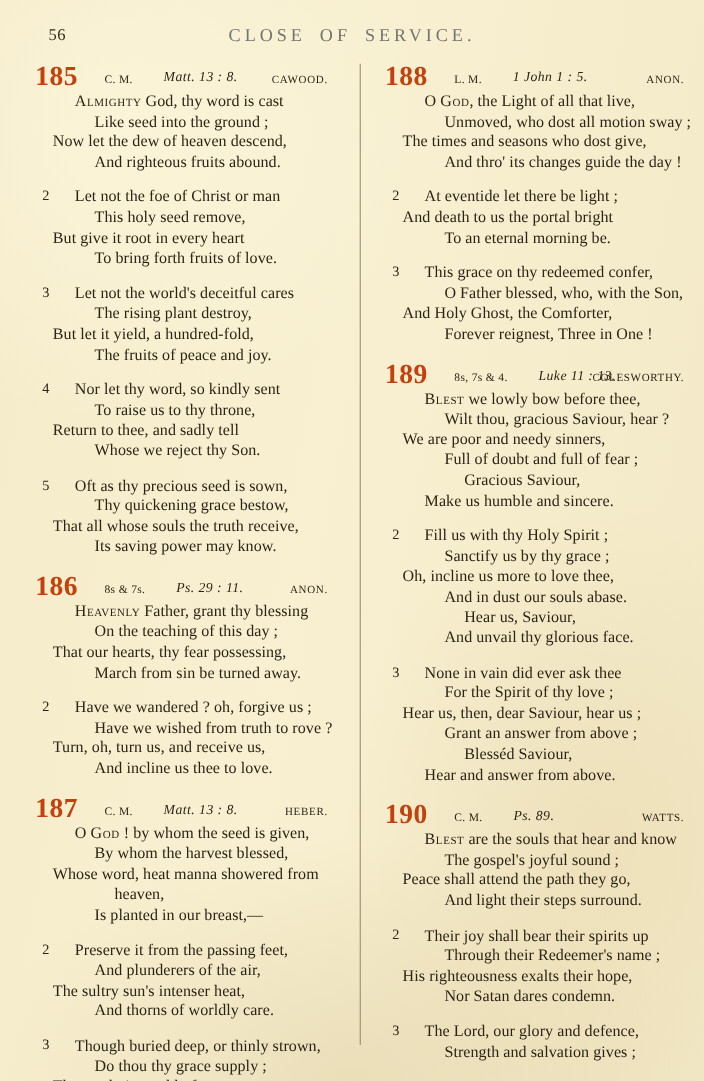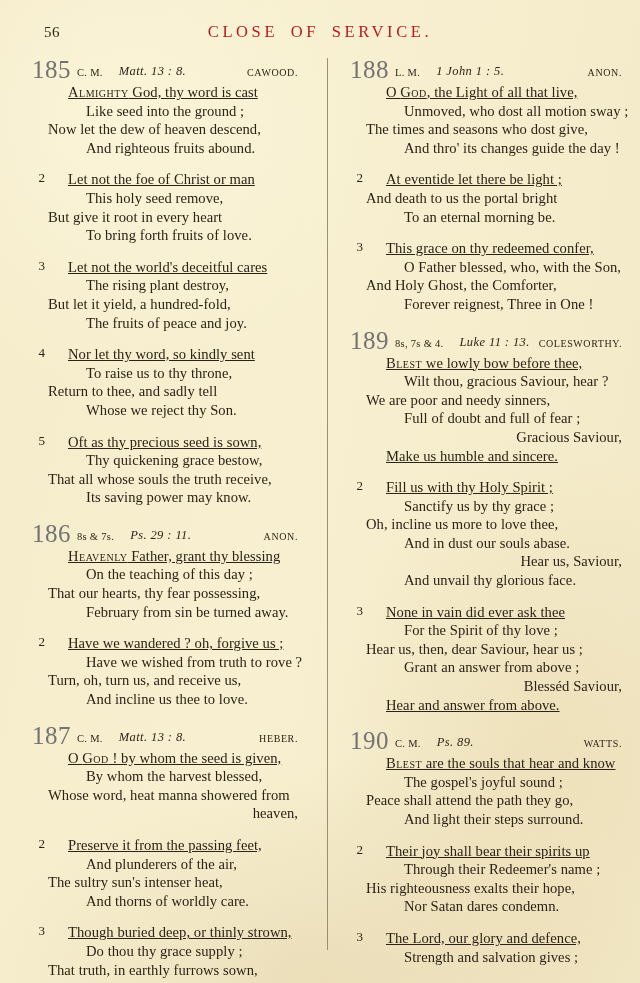--- a/index.html
+++ b/index.html
@@ -51,21 +51,21 @@
     color: #34291c;
   }
   .head-title {
     position: absolute;
     left: 0;
     right: 0;
     top: 0;
     text-align: center;
     font-size: 16.5px;
     letter-spacing: 3.6px;
-    color: #b91c1c;
+    color: #737373;
     word-spacing: 5px;
   }
 
   
   .columns {
     position: absolute;
     top: 56px;
     left: 0;
     right: 0;
     bottom: 24px;
@@ -92,36 +92,37 @@
   .hymn { margin-bottom: 4px; }
   .hymn-head {
     position: relative;
     height: 24px;
     white-space: nowrap;
     margin-bottom: 3px;
   }
   .hymn-num {
     font-size: 25px;
     letter-spacing: 0.5px;
-    color: #737373;
+    color: #c2410c;
     vertical-align: baseline;
     font-family: "Liberation Serif", "DejaVu Serif", serif;
+    font-weight: bold;
   }
   .hymn-meter {
     font-size: 10.5px;
     letter-spacing: 0.3px;
-    margin-left: 6px;
+    margin-left: 24px;
     color: #2e2518;
     position: relative;
     top: -2px;
   }
   .hymn-ref {
     font-style: italic;
     font-size: 12.5px;
-    margin-left: 16px;
+    margin-left: 28px;
     letter-spacing: 0.4px;
     color: #2e2518;
     position: relative;
     top: -3px;
   }
   .hymn-author {
     font-size: 10px;
     letter-spacing: 0.6px;
     color: #2e2518;
     position: absolute;
@@ -146,23 +147,23 @@
     text-align: right;
   }
   .line {
     font-size: 14.6px;
     line-height: 18.6px;
     color: #2c2317;
     white-space: nowrap;
     letter-spacing: 0.05px;
   }
   .ind-0 { padding-left: 0px; }
-  .ind-1 { padding-left: 20px; text-decoration: underline; }
+  .ind-1 { padding-left: 20px; }
   .ind-2 { padding-left: 38px; }
-  .ind-3 { padding-left: 56px; text-align: right; }
+  .ind-3 { padding-left: 56px; }
   .sc {
     font-variant: small-caps;
     letter-spacing: 0.5px;
   }
 </style>
 </head>
 <body>
 
 <div class="paper-tint"></div>
 
@@ -213,37 +214,38 @@
             <div class="line ind-0">That all whose souls the truth receive,</div>
             <div class="line ind-2">Its saving power may know.</div>
           </div>
         </div>
         <div class="hymn">
           <div class="hymn-head"><span class="hymn-num">186</span><span class="hymn-meter">8s &amp; 7s.</span><span class="hymn-ref">Ps. 29 : 11.</span><span class="hymn-author">Anon.</span></div>
           <div class="stanza">
             <div class="line ind-1"><span class="sc">Heavenly</span> Father, grant thy blessing</div>
             <div class="line ind-2">On the teaching of this day ;</div>
             <div class="line ind-0">That our hearts, thy fear possessing,</div>
-            <div class="line ind-2">February from sin be turned away.</div>
+            <div class="line ind-2">March from sin be turned away.</div>
           </div>
           <div class="stanza">
             <span class="stanza-num">2</span>
             <div class="line ind-1">Have we wandered ? oh, forgive us ;</div>
             <div class="line ind-2">Have we wished from truth to rove ?</div>
             <div class="line ind-0">Turn, oh, turn us, and receive us,</div>
             <div class="line ind-2">And incline us thee to love.</div>
           </div>
         </div>
         <div class="hymn">
           <div class="hymn-head"><span class="hymn-num">187</span><span class="hymn-meter">C. M.</span><span class="hymn-ref">Matt. 13 : 8.</span><span class="hymn-author">Heber.</span></div>
           <div class="stanza">
             <div class="line ind-1">O <span class="sc">God</span> ! by whom the seed is given,</div>
             <div class="line ind-2">By whom the harvest blessed,</div>
             <div class="line ind-0">Whose word, heat manna showered from</div>
             <div class="line ind-3">heaven,</div>
+            <div class="line ind-2">Is planted in our breast,—</div>
           </div>
           <div class="stanza">
             <span class="stanza-num">2</span>
             <div class="line ind-1">Preserve it from the passing feet,</div>
             <div class="line ind-2">And plunderers of the air,</div>
             <div class="line ind-0">The sultry sun's intenser heat,</div>
             <div class="line ind-2">And thorns of worldly care.</div>
           </div>
           <div class="stanza">
             <span class="stanza-num">3</span>

